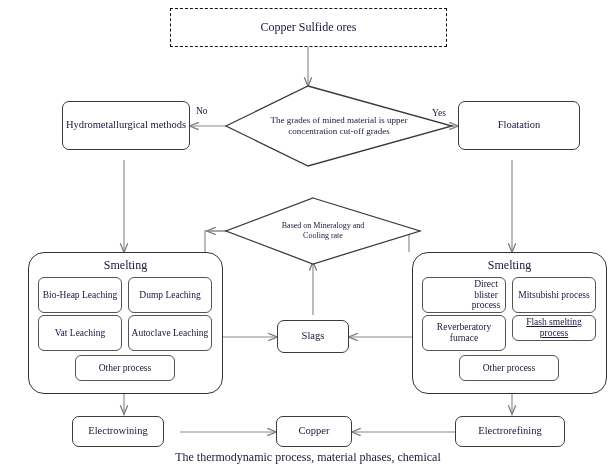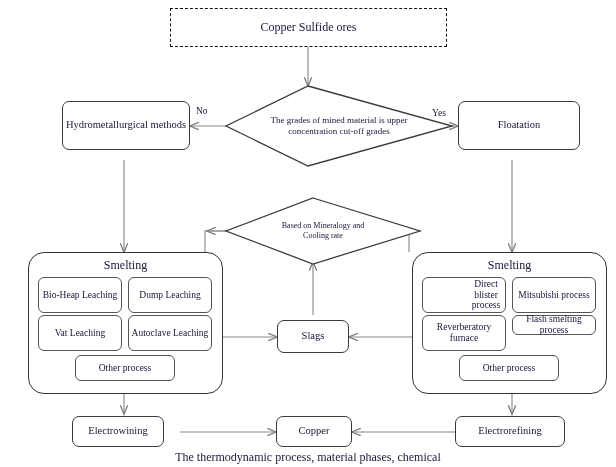--- a/index.html
+++ b/index.html
@@ -195,21 +195,21 @@
 
     <div class="node rbox-thin" style="left:9px; top:24px; width:84px; height:36px;padding-left:44px;">
       <span>Direct blister process</span>
     </div>
     <div class="node rbox-thin" style="left:99px; top:24px; width:84px; height:36px;">
       <span>Mitsubishi process</span>
     </div>
     <div class="node rbox-thin" style="left:9px; top:62px; width:84px; height:36px;">
       <span>Reverberatory furnace</span>
     </div>
-    <div class="node rbox-thin" style="left:99px; top:62px; width:84px; height:20px;">
+    <div class="node rbox-thin" style="left:99px; top:62px; width:84px; height:26px;text-decoration:underline;">
       <span>Flash smelting process</span>
     </div>
     <div class="node rbox-thin" style="left:46px; top:102px; width:100px; height:26px;">
       <span>Other process</span>
     </div>
   </div>
 
   <div class="node rbox" style="left:277px; top:320px; width:72px; height:33px;">
     <span>Slags</span>
   </div>

